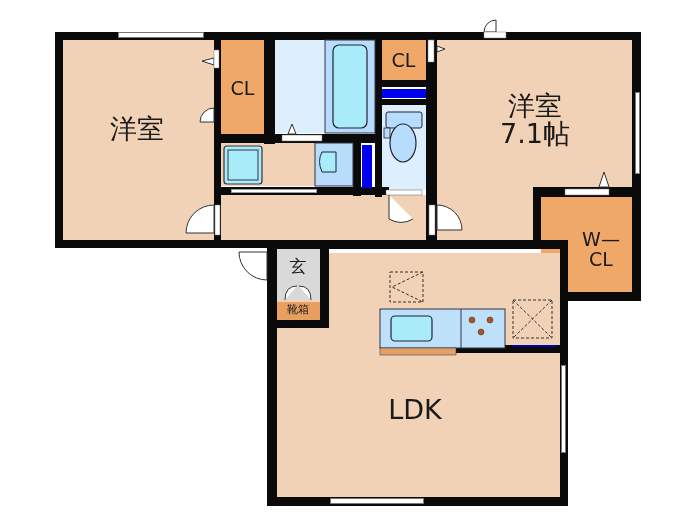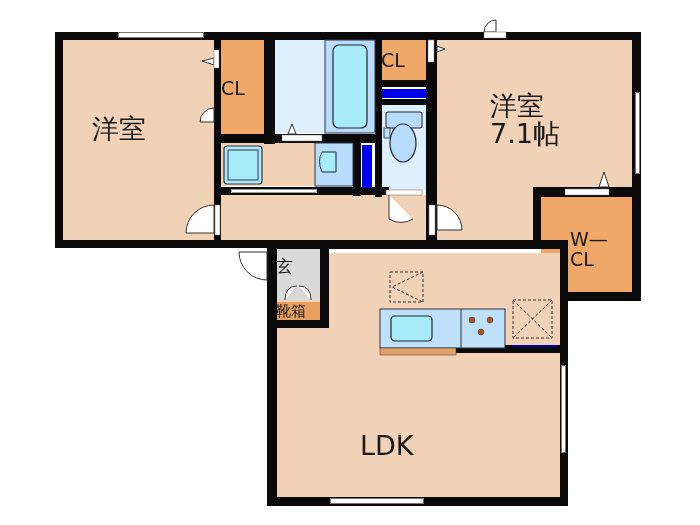--- a/index.html
+++ b/index.html
@@ -3,21 +3,21 @@
   <meta charset="utf-8">
   <style>
     html, body { margin:0; padding:0; background:#ffffff; }
     body { width:700px; height:525px; position:relative; overflow:hidden;
            font-family:"DejaVu Sans","Liberation Sans",sans-serif; }
     .abs { position:absolute; }
     .wall { position:absolute; background:#0a0a0a; }
     .room { position:absolute; background:#f2d2b6; }
     .closet { position:absolute; background:#f0a868; }
     .wet { position:absolute; background:#ddeefc; }
-    .label { position:absolute; color:#1a1a1a; text-align:left; line-height:1.05; white-space:nowrap; }
+    .label { position:absolute; color:#1a1a1a; text-align:center; line-height:1.05; white-space:nowrap; }
     .big { font-size:27px; }
     .small { font-size:19px; }
     .win { position:absolute; background:#ffffff; border:1px solid #777; box-sizing:border-box; }
     .blue { position:absolute; background:#0000ee; }
     svg { position:absolute; overflow:visible; }
   </style>
 </head>
 <body>
 
 <div class="room" style="left:63px;top:40px;width:152px;height:200px;"></div>
@@ -159,23 +159,23 @@
   <rect x="380" y="348" width="76" height="7" fill="#e0a068" stroke="#333" stroke-width="0.5"></rect>
 </svg>
 
 <div class="label big" style="left:92px;top:115px;width:90px;">
   <div>洋室</div>
 </div>
 <div class="label big" style="left:490px;top:92px;width:90px;">
   <div>洋室</div>
   <div>7.1帖</div>
 </div>
-<div class="label big" style="left:360px;top:396px;width:110px;margin-top:36px;">
+<div class="label big" style="left:360px;top:396px;width:110px;">
   <div>LDK</div>
 </div>
 <div class="label small" style="left:221px;top:79px;width:43px;">CL</div>
 <div class="label small" style="left:381px;top:51px;width:45px;">CL</div>
 <div class="label small" style="left:570px;top:230px;width:62px;">
   <div>W—</div>
   <div>CL</div>
 </div>
 <div class="label" style="left:276px;top:258px;width:44px;font-size:17px;">玄</div>
-<div class="label" style="left:276px;top:304px;width:44px;font-size:15px;">靴箱</div>
+<div class="label" style="left:276px;top:304px;width:44px;font-size:11px;">靴箱</div>
 
 </body></html>

